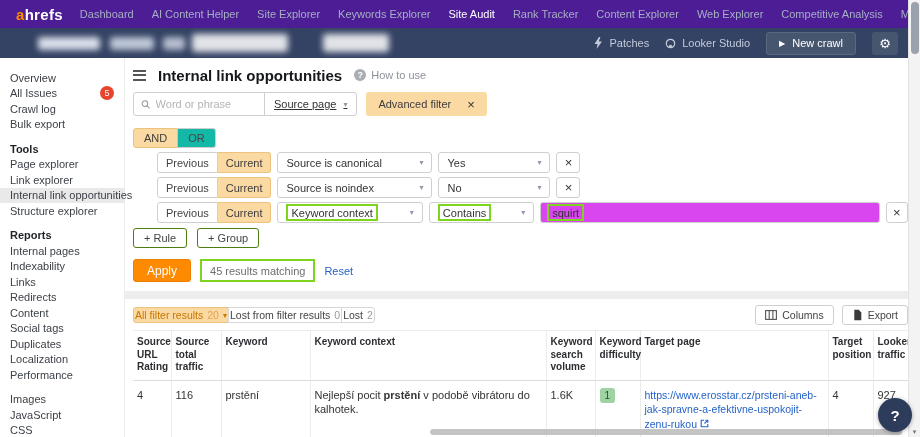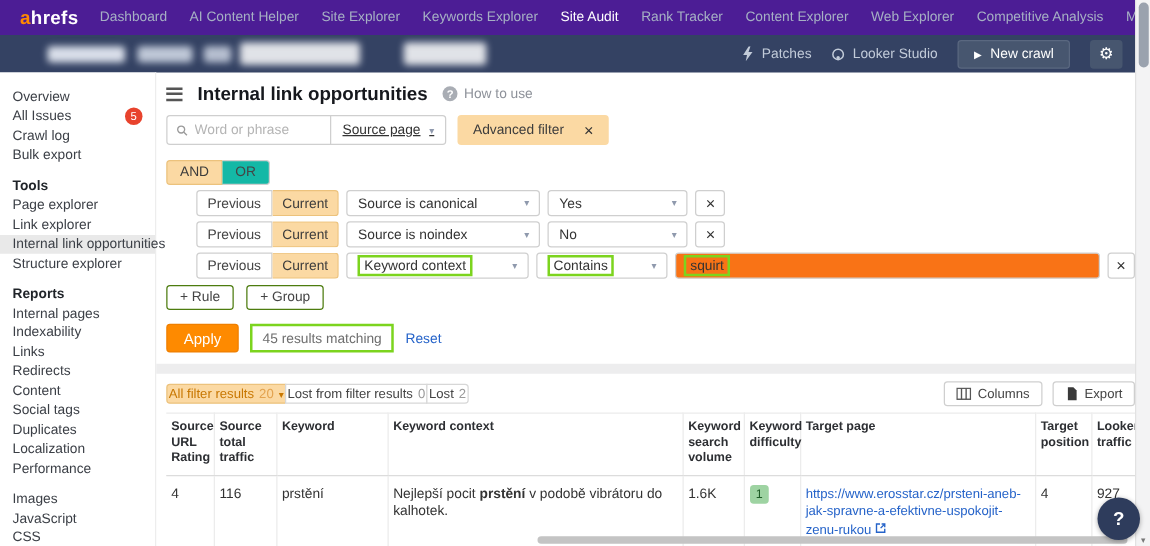--- a/index.html
+++ b/index.html
@@ -75,21 +75,21 @@
   .tprev { border:1px solid #cfcfcf; border-radius:3px 0 0 3px; background:#fff; color:#444;
            padding:0 8px; display:flex; align-items:center; font-size:11px; cursor:pointer; }
   .tcur  { border:1px solid #ecc27c; border-left:0; border-radius:0 3px 3px 0; background:#fbd9a3;
            color:#3c3c3c; padding:0 8px; display:flex; align-items:center; font-size:11px; cursor:pointer; }
   .sel { height:21px; border:1px solid #cfcfcf; border-radius:3px; background:#fff; display:flex;
          align-items:center; padding:0 8px; font-size:11px; color:#333; cursor:pointer; }
   .sel .caret { margin-left:auto; }
   .w-field { width:155px; } .w-op { width:112px; }
   .xbtn { width:24px; height:21px; border:1px solid #cfcfcf; border-radius:3px; background:#fff;
           display:flex; align-items:center; justify-content:center; font-size:13px; color:#333; cursor:pointer; }
-  .value-input { width:364px; height:21px; border:1px solid #cfcfcf; border-radius:3px; background:#f97316;
+  .value-input { width:364px; height:21px; border:1px solid #cfcfcf; border-radius:3px; background:#d946ef;
                  display:flex; align-items:center; padding:0 6px; font-size:11px; color:#333; cursor:text; }
   .hl { border:2px solid #7cd41e; padding:0 3px; display:inline-flex; align-items:center; height:17px; }
 
   .addrow { margin-top:5px; display:flex; gap:10px; }
   .add-btn { height:20px; border:1px solid #4d7c0f; border-radius:3px; background:#fff; font-size:11px;
              color:#444; padding:0 10px; display:flex; align-items:center; cursor:pointer; }
 
   .apply-row { margin-top:11px; display:flex; align-items:center; gap:9px; }
   .apply-btn { background:#fe8a00; border:1px solid #ef7f00; color:#fff; border-radius:3px; font-size:12px;
                height:23px; padding:0 13px; display:flex; align-items:center; cursor:pointer; }

